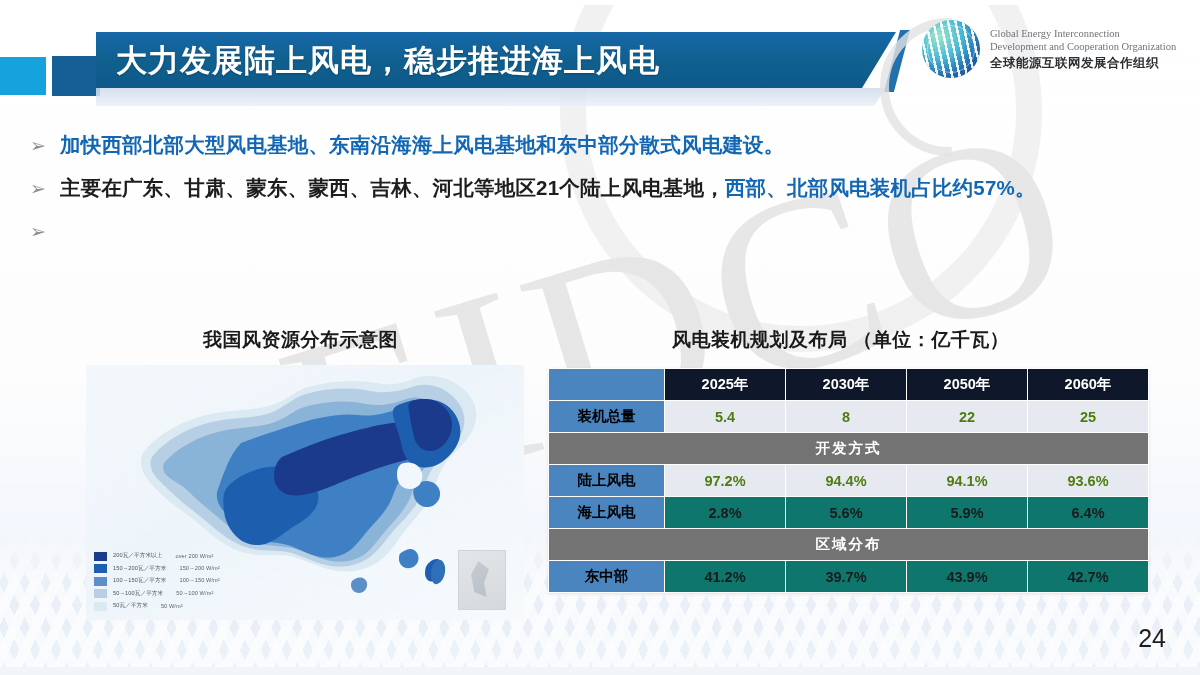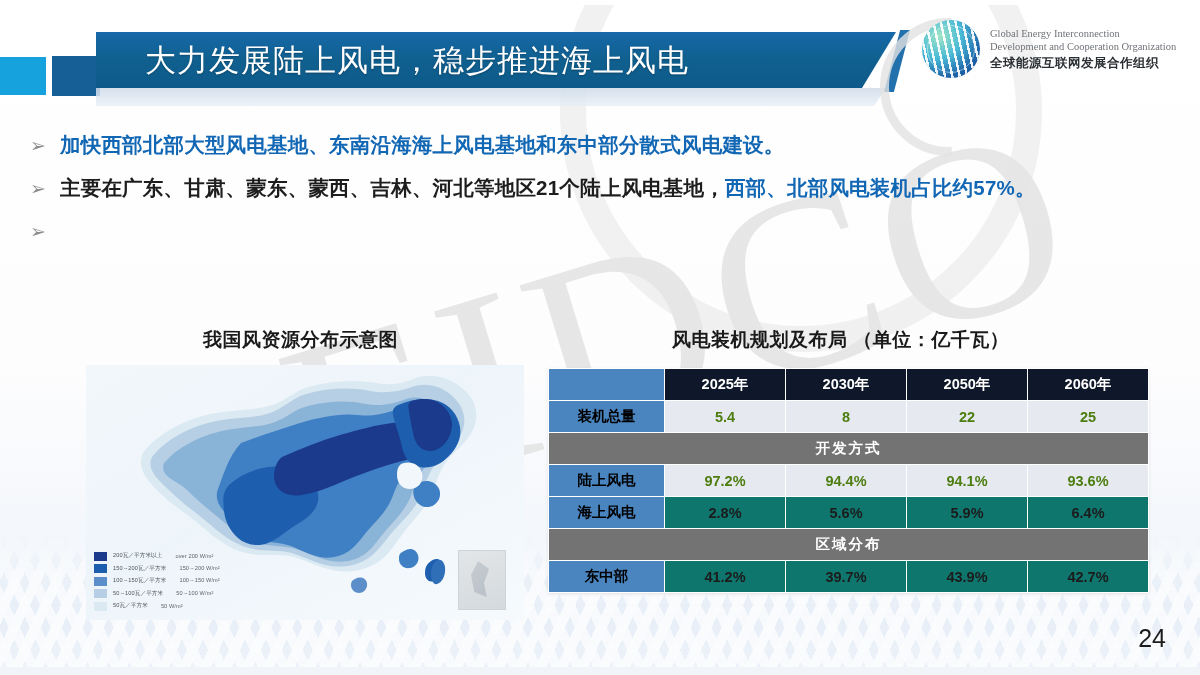--- a/index.html
+++ b/index.html
@@ -37,22 +37,22 @@
   .hdr-sq{position:absolute;left:0;top:57px;width:46px;height:38px;background:#16a3dd;}
   .hdr-block{position:absolute;left:52px;top:56px;width:48px;height:40px;background:#155e96;}
   .hdr-bar{position:absolute;left:96px;top:32px;width:800px;height:56px;
     background:linear-gradient(180deg,#1668a8 0%,#10608f 50%,#0d5a8a 100%);
     clip-path:polygon(0 0, 100% 0, calc(100% - 34px) 100%, 0 100%);
     box-shadow:0 2px 5px rgba(0,0,0,.14);}
   .hdr-bar-shadow{position:absolute;left:96px;top:88px;width:790px;height:18px;
     background:linear-gradient(180deg,#cfdcea 0%,#e9f0f7 100%);
     clip-path:polygon(0 0,100% 0,calc(100% - 12px) 100%,0 100%);opacity:.85;}
   .hdr-title{position:absolute;left:116px;top:41px;width:760px;height:40px;
-    color:#ffffff;font-size:31px;font-weight:normal;letter-spacing:1px;
-    line-height:40px;text-shadow:0 1px 2px rgba(0,0,0,.25);white-space:nowrap;margin-left:29px;}
+    color:#ffffff;font-size:31px;font-weight:bold;letter-spacing:1px;
+    line-height:40px;text-shadow:0 1px 2px rgba(0,0,0,.25);white-space:nowrap;}
   .hdr-slash{position:absolute;left:884px;top:30px;width:26px;height:62px;
     background:#1668a8;clip-path:polygon(62% 0,100% 0,38% 100%,0 100%);opacity:.95;}
   .hdr-arc{position:absolute;left:880px;top:18px;width:120px;height:120px;
     border:9px solid #e2e2e2;border-radius:50%;opacity:.8;
     clip-path:polygon(0 0,52% 0,52% 100%,0 100%);}
 
   
   .logo{position:absolute;left:922px;top:20px;display:flex;align-items:center;gap:10px;}
   .logo-globe{width:58px;height:58px;border-radius:50%;position:relative;overflow:hidden;
     background:radial-gradient(circle at 30% 28%,#9fe6c6 0%,#49b9d6 38%,#1d63a8 72%,#16447d 100%);}

